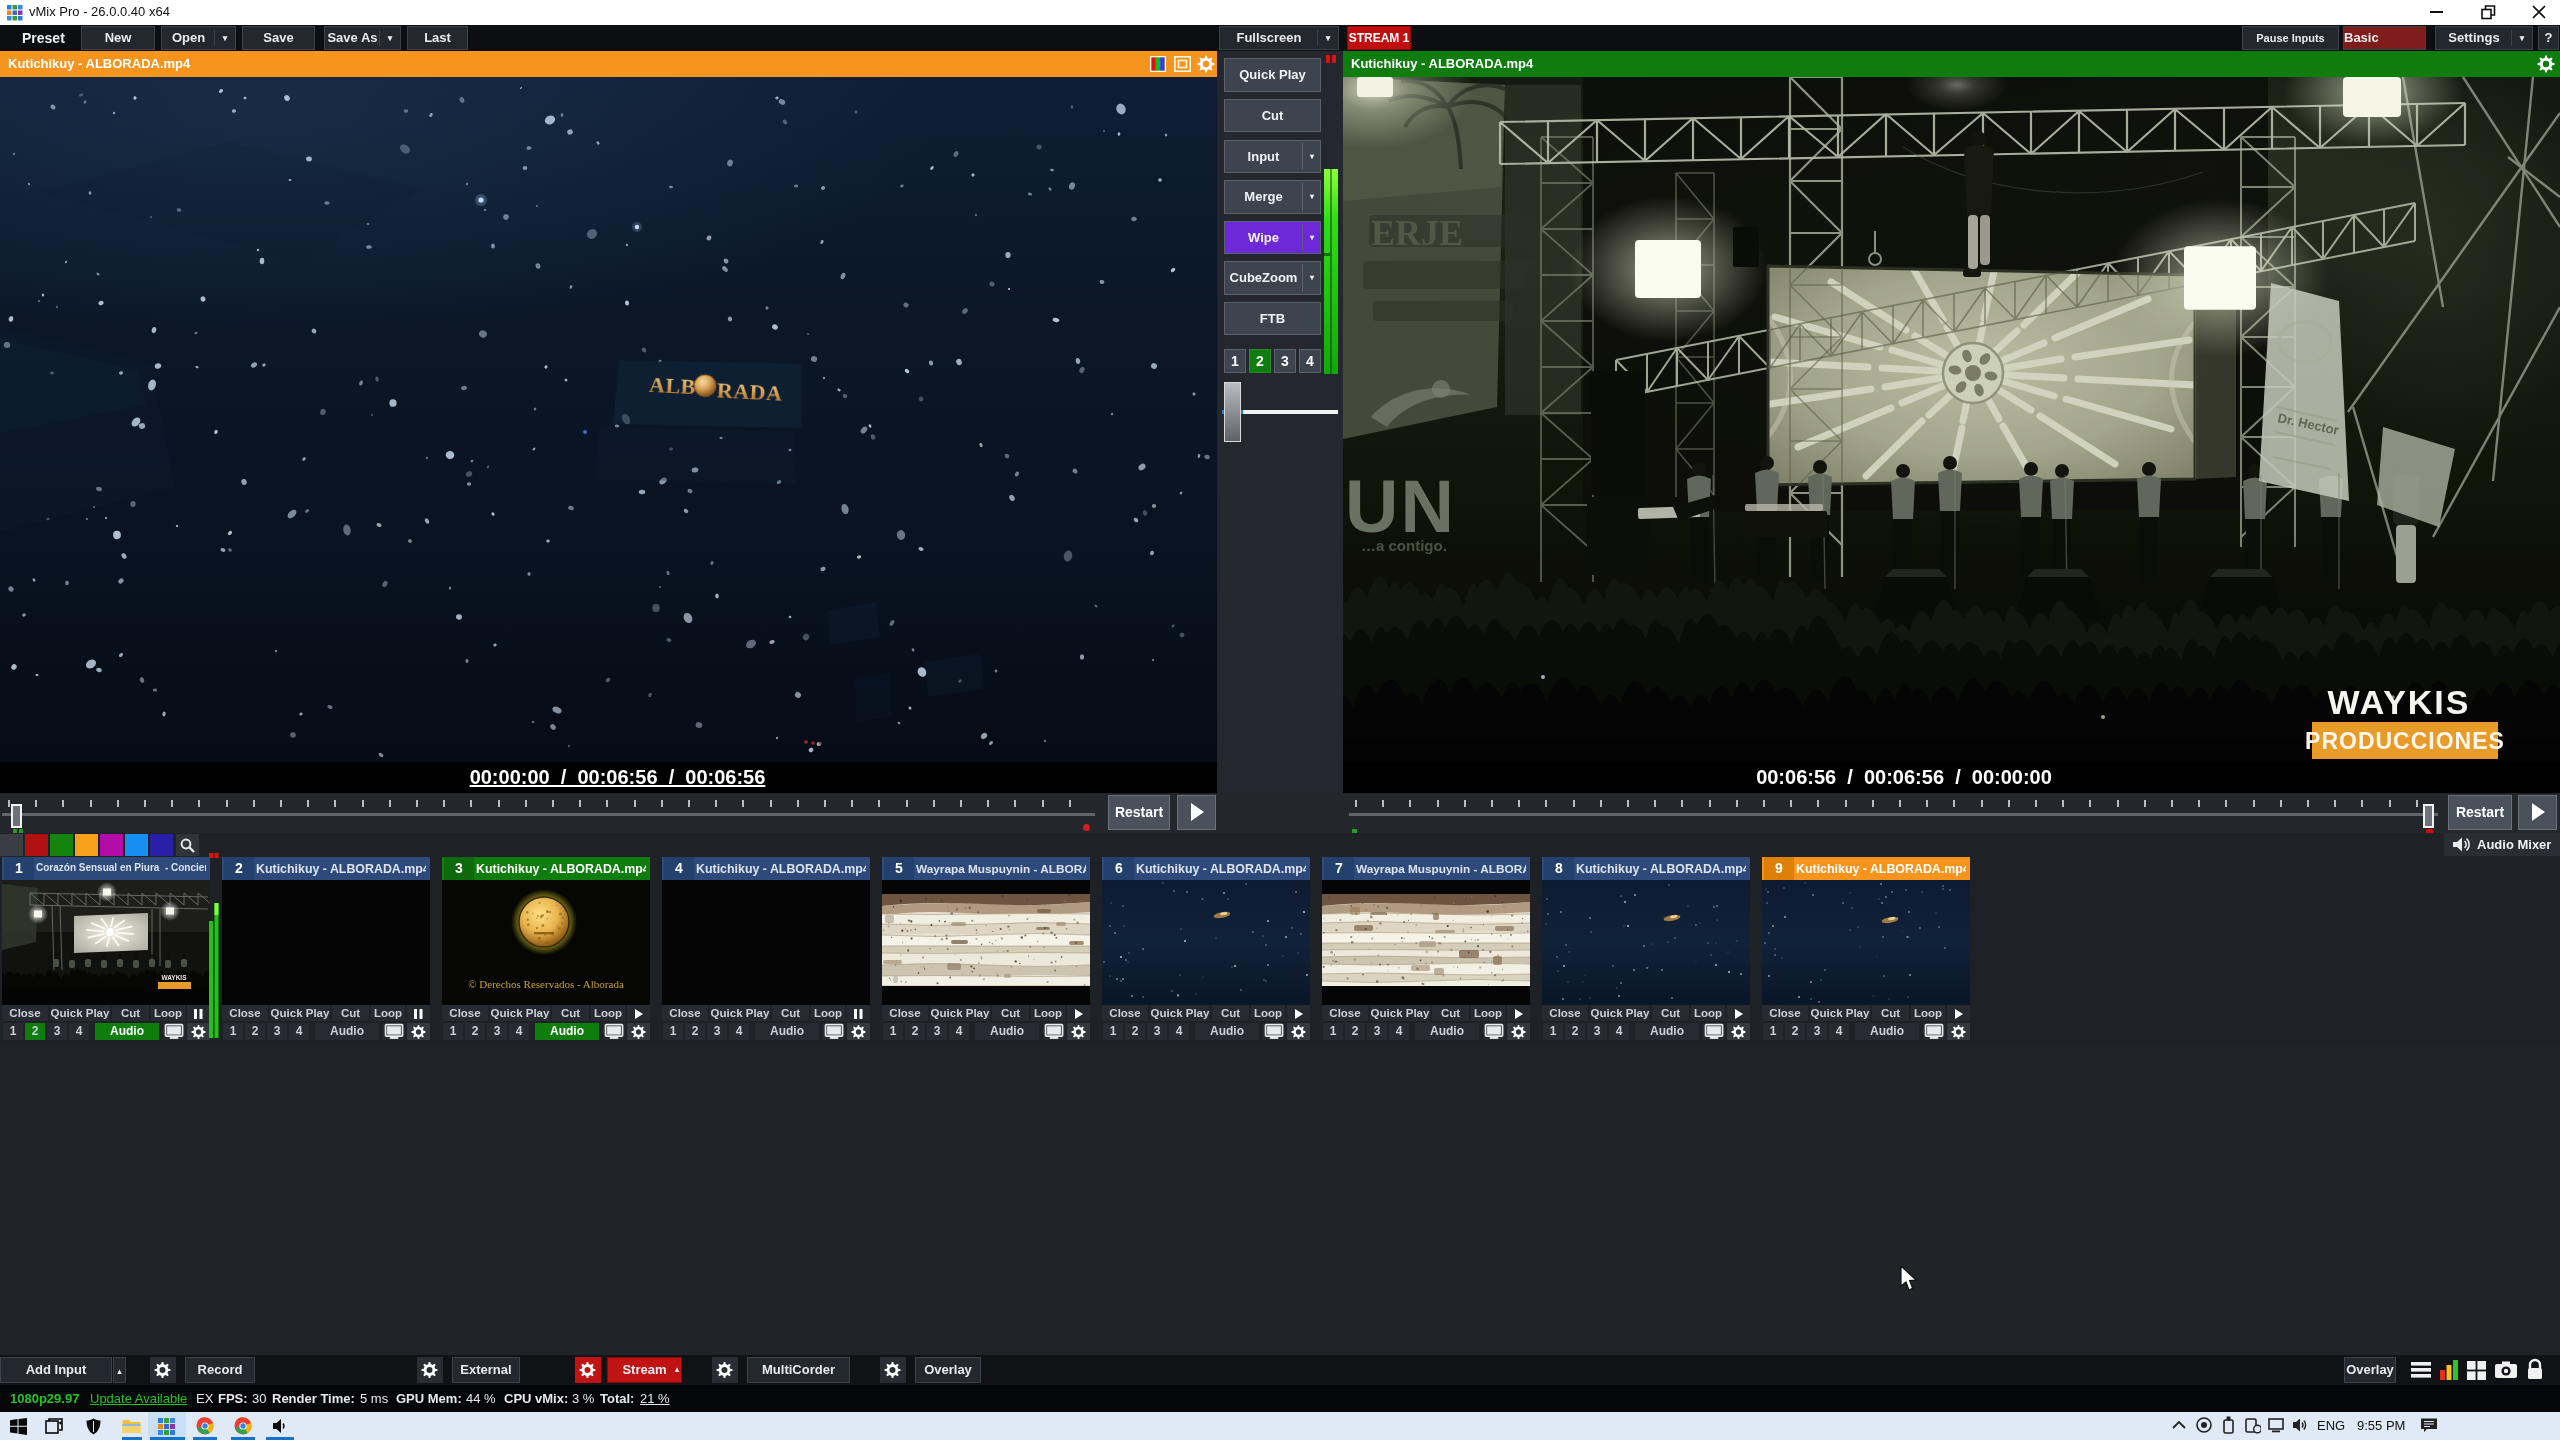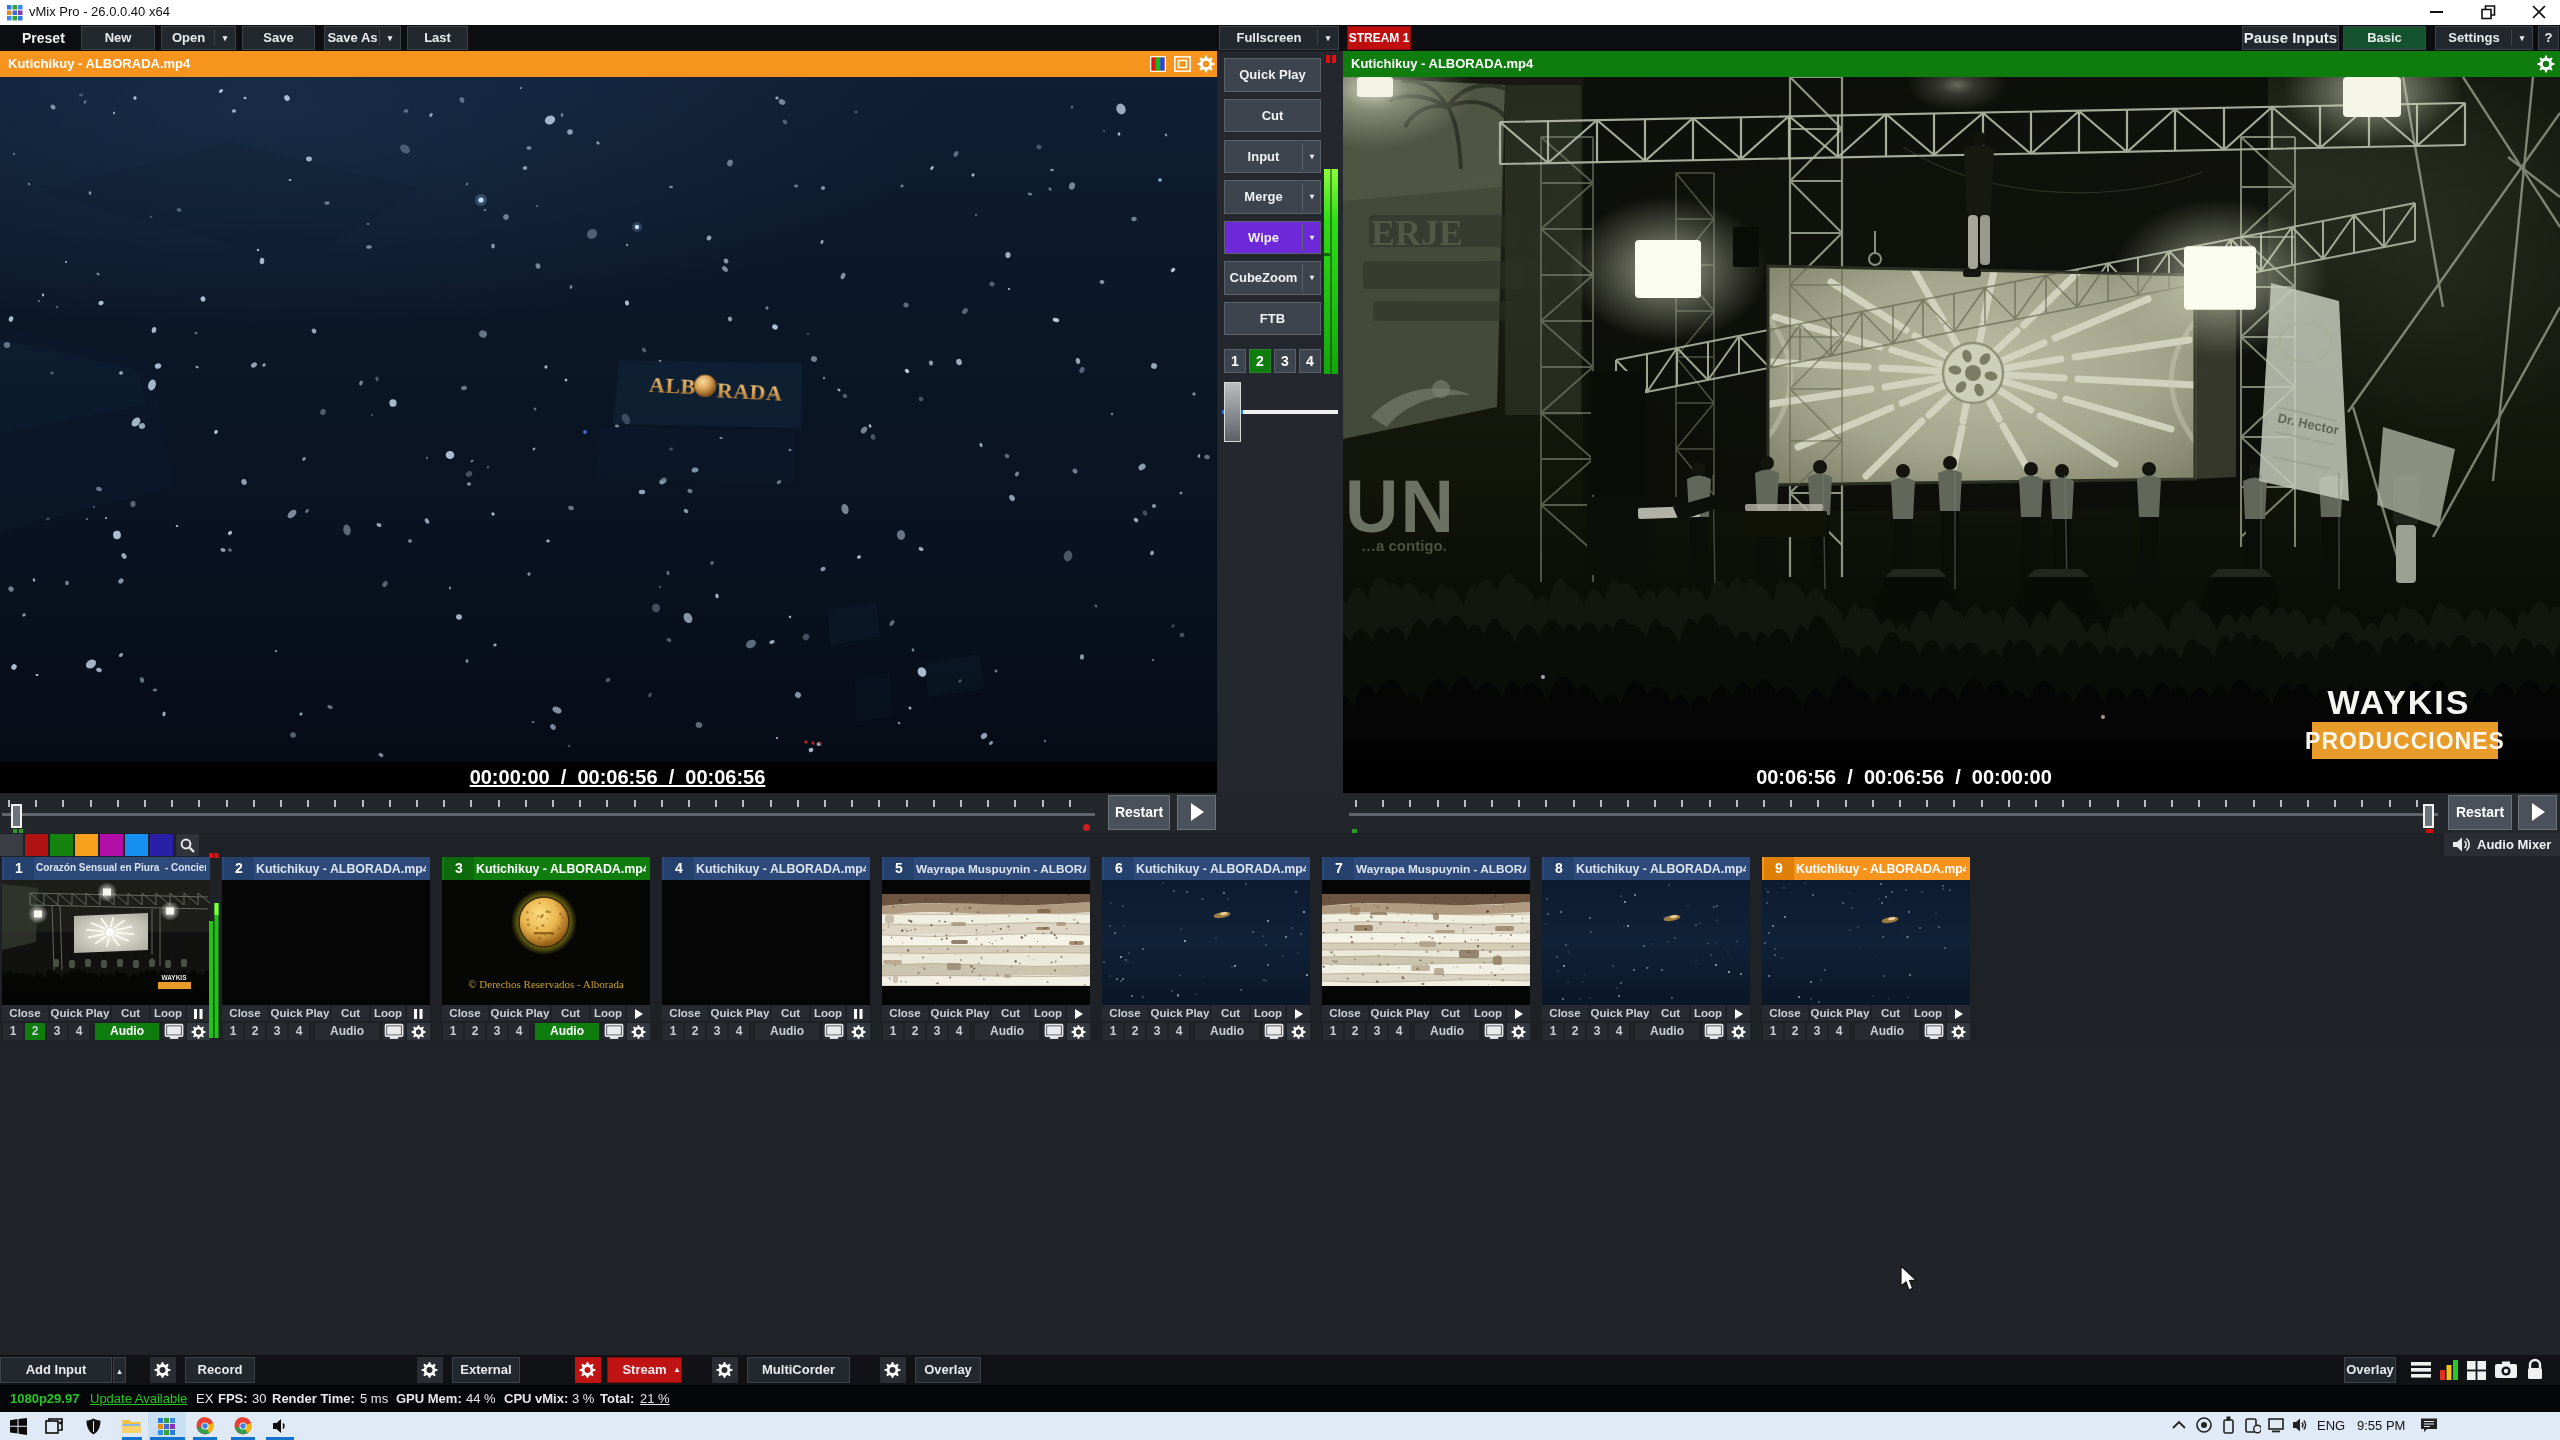--- a/index.html
+++ b/index.html
@@ -53,22 +53,22 @@
     <div style="position:absolute;right:20px;top:3px;bottom:3px;width:1px;background:#3d424a;"></div>
     <div style="position:absolute;right:0;top:0;width:20px;font-size:9px;">▾</div>
   </div>
 <div class="abs" style="left:407px;top:26px;width:61px;height:24px;background:#23272e;border:1px solid #3d424a;color:#e9ebee;font-weight:bold;font-size:13px;line-height:22px;text-align:center;">Last</div>
 <div class="abs" style="left:1219px;top:26px;width:120px;height:24px;background:#23272e;border:1px solid #3d424a;color:#e9ebee;font-weight:bold;font-size:13px;line-height:22px;text-align:center;">
     <div style="position:absolute;left:0;top:0;width:98px;text-align:center;">Fullscreen</div>
     <div style="position:absolute;right:20px;top:3px;bottom:3px;width:1px;background:#3d424a;"></div>
     <div style="position:absolute;right:0;top:0;width:20px;font-size:9px;">▾</div>
   </div>
 <div class="abs" style="left:1347px;top:26px;width:64px;height:24px;background:#c00d0d;border:1px solid #8a0a0a;color:#ffffff;font-weight:bold;font-size:12px;line-height:22px;text-align:center;">STREAM 1</div>
-<div class="abs" style="left:2242px;top:26px;width:97px;height:24px;background:#23272e;border:1px solid #3d424a;color:#e9ebee;font-weight:bold;font-size:15px;line-height:22px;text-align:center;">Pause Inputs</div>
-<div class="abs" style="left:2343px;top:26px;width:83px;height:24px;background:#14532d;border:1px solid #3d424a;color:#e9ebee;font-weight:bold;font-size:13px;line-height:22px;text-align:center;">Basic</div>
+<div class="abs" style="left:2242px;top:26px;width:97px;height:24px;background:#23272e;border:1px solid #3d424a;color:#e9ebee;font-weight:bold;font-size:11px;line-height:22px;text-align:center;">Pause Inputs</div>
+<div class="abs" style="left:2343px;top:26px;width:83px;height:24px;background:#7f1d1d;border:1px solid #3d424a;color:#e9ebee;font-weight:bold;font-size:13px;line-height:22px;text-align:left;">Basic</div>
 <div class="abs" style="left:2435px;top:26px;width:98px;height:24px;background:#23272e;border:1px solid #3d424a;color:#e9ebee;font-weight:bold;font-size:13px;line-height:22px;text-align:center;">
     <div style="position:absolute;left:0;top:0;width:76px;text-align:center;">Settings</div>
     <div style="position:absolute;right:20px;top:3px;bottom:3px;width:1px;background:#3d424a;"></div>
     <div style="position:absolute;right:0;top:0;width:20px;font-size:9px;">▾</div>
   </div>
 <div class="abs" style="left:2538px;top:26px;width:21px;height:24px;background:#23272e;border:1px solid #3d424a;color:#e9ebee;font-weight:bold;font-size:13px;line-height:22px;text-align:center;">?</div>
 <div class="abs" style="left:0;top:51px;width:1217px;height:26px;background:#f7941e;"></div>
 <div class="abs" style="left:8px;top:56px;font-size:13px;font-weight:bold;color:#ffffff;">Kutichikuy - ALBORADA.mp4</div>
 <svg class="abs" style="left:1150px;top:56px;" width="16" height="16">
     <rect x="0.5" y="0.5" width="15" height="15" fill="none" stroke="#fff" stroke-width="1.5"></rect>

